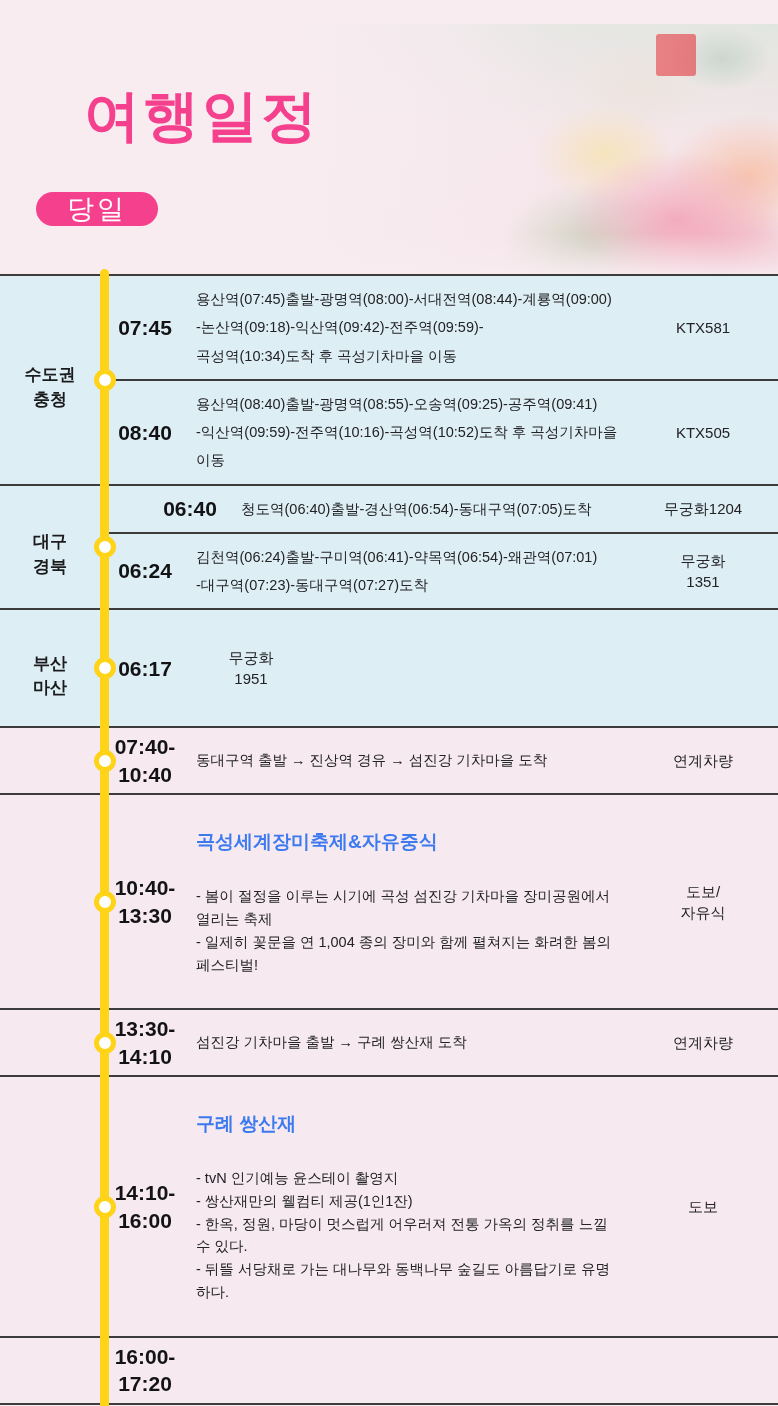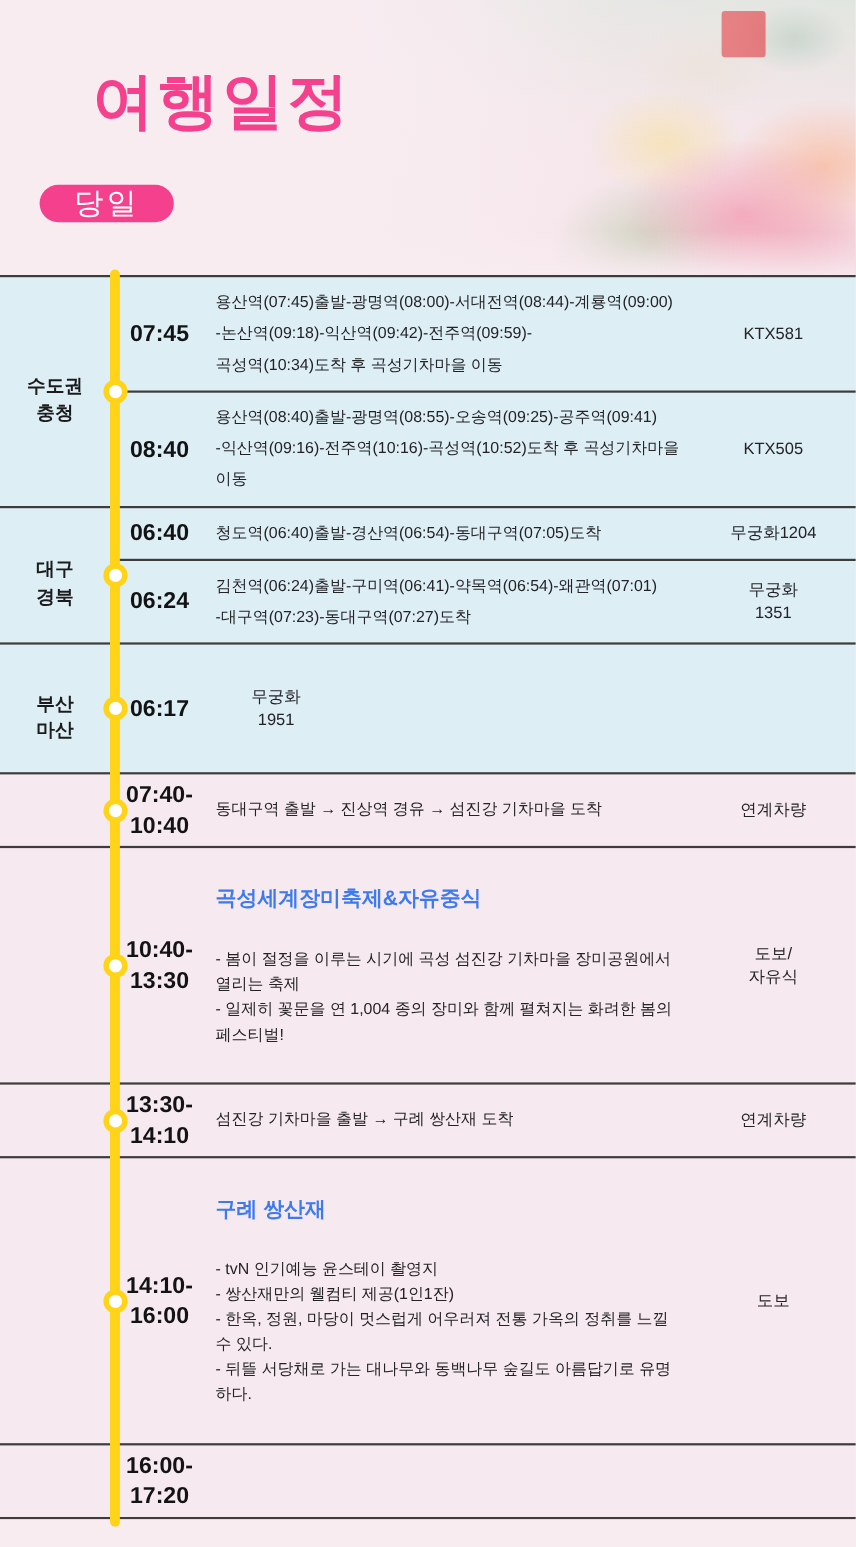--- a/index.html
+++ b/index.html
@@ -4,21 +4,21 @@
 <style>
   html,body{margin:0;padding:0;}
   body{
     font-family:"Liberation Sans","DejaVu Sans",sans-serif;
     background:#f8ecf1;
     -webkit-font-smoothing:antialiased;
   }
   .page{width:778px;min-height:1406px;background:#f8ecf1;overflow:hidden;position:relative;}
 
   
-  .hero{position:relative;height:250px;background:#f8ecf1;overflow:hidden;}
+  .hero{position:relative;height:250px;background:#f8ecf1;overflow:hidden;margin-top:24px;}
   .photo{
     position:absolute;top:0;right:0;width:470px;height:250px;
     background:
       radial-gradient(70px 45px at 88% 14%, rgba(195,210,200,.85), transparent 70%),
       radial-gradient(150px 95px at 78% 78%, rgba(242,150,172,.8), transparent 72%),
       radial-gradient(120px 85px at 94% 60%, rgba(248,185,155,.75), transparent 70%),
       radial-gradient(100px 70px at 63% 52%, rgba(246,222,145,.65), transparent 70%),
       radial-gradient(170px 110px at 87% 104%, rgba(232,120,145,.65), transparent 75%),
       radial-gradient(130px 95px at 60% 90%, rgba(150,182,132,.55), transparent 70%),
       radial-gradient(90px 60px at 70% 25%, rgba(235,225,215,.8), transparent 75%),
@@ -73,21 +73,21 @@
   .train{
     flex:0 0 142px;width:142px;text-align:center;
     font-size:15px;color:#232327;white-space:pre-line;line-height:1.4;
   }
   .node{
     position:absolute;left:93.5px;top:50%;margin-top:-11px;
     width:12px;height:12px;border-radius:50%;
     background:#fff;border:5px solid #ffd318;z-index:3;box-sizing:content-box;
   }
   
-  .mh86{min-height:86px;} .mh60{min-height:60px;} .mh40{min-height:40px;}
+  .mh86{min-height:86px;} .mh60{min-height:60px;} .mh40{min-height:40px;margin-left:45px;}
   .mh58{min-height:58px;} .mh116{min-height:116px;} .mh56{min-height:56px;}
   .mh102{min-height:102px;} .mh132{min-height:132px;}
 </style>
 </head>
 <body>
 
 <div class="page">
 
   <div class="hero">
     <div class="photo"></div>
@@ -107,21 +107,21 @@
         <div class="row mh86">
           <div class="time">07:45</div>
           <div class="desc">용산역(07:45)출발-광명역(08:00)-서대전역(08:44)-계룡역(09:00)
 -논산역(09:18)-익산역(09:42)-전주역(09:59)-
 곡성역(10:34)도착 후 곡성기차마을 이동</div>
           <div class="train">KTX581</div>
         </div>
         <div class="row mh60">
           <div class="time">08:40</div>
           <div class="desc">용산역(08:40)출발-광명역(08:55)-오송역(09:25)-공주역(09:41)
--익산역(09:16)-전주역(10:16)-곡성역(10:52)도착 후 곡성기차마을 이동</div>
+-익산역(09:59)-전주역(10:16)-곡성역(10:52)도착 후 곡성기차마을 이동</div>
           <div class="train">KTX505</div>
         </div>
       </div>
       <div class="node"></div>
     </section>
 
     <section class="sec blue">
       <div class="glabel">대구
 경북</div>
       <div class="grows">

